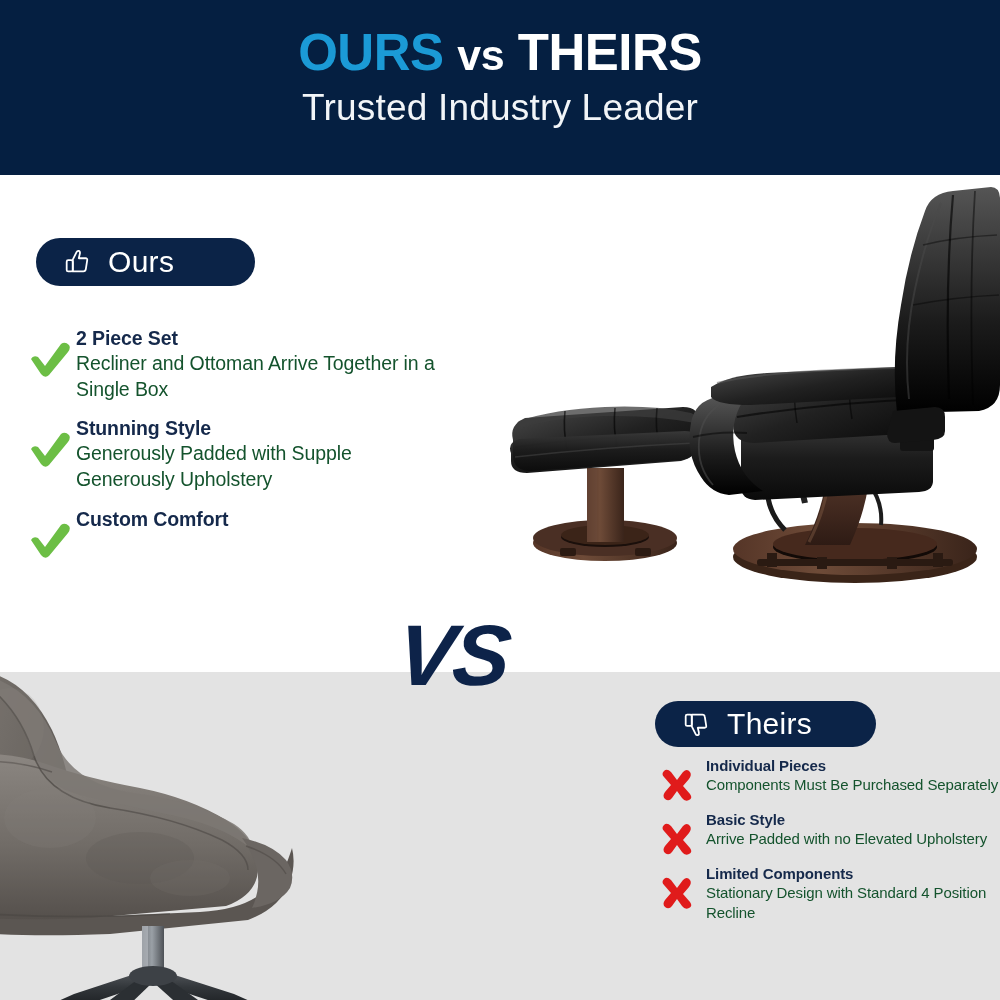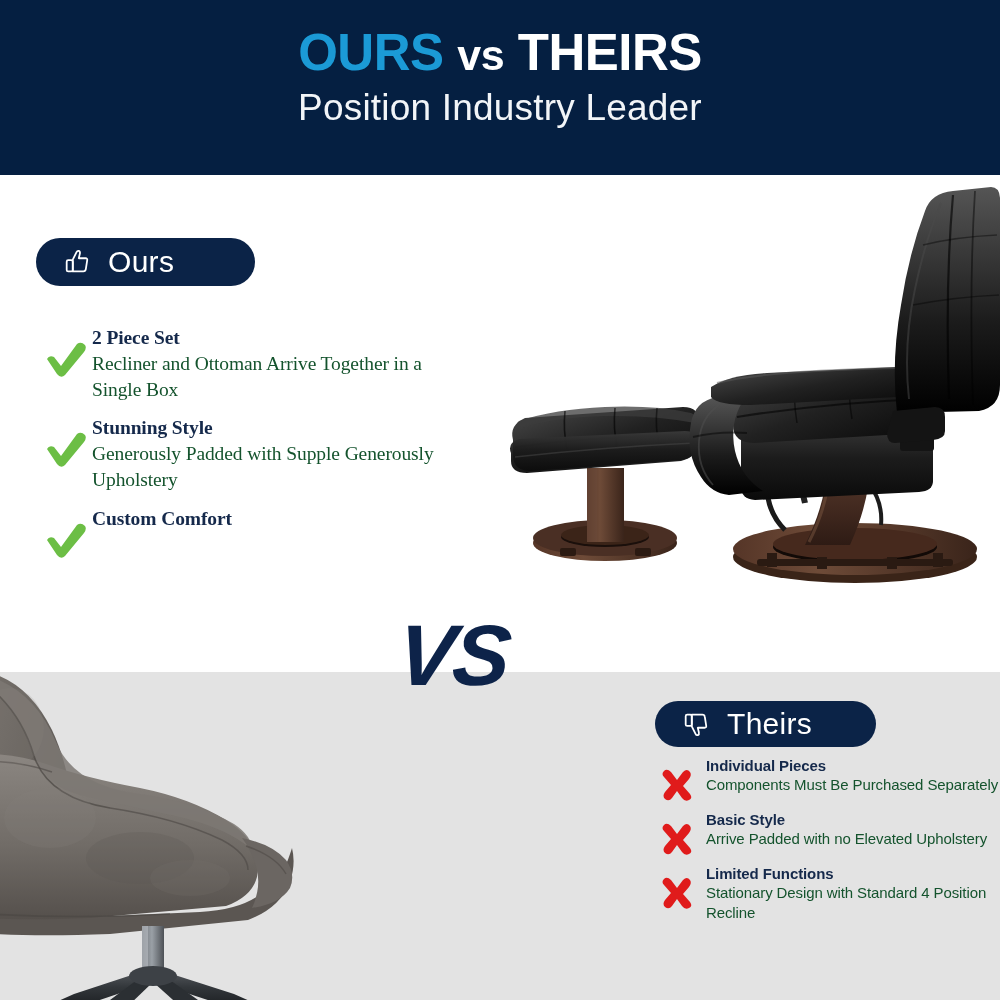--- a/index.html
+++ b/index.html
@@ -98,24 +98,23 @@
     height: 30px;
     display: block;
     flex: 0 0 auto;
   }
 
   
   .feature-list {
     position: absolute;
   }
   .list-ours {
-    left: 40px;
+    left: 24px;
     top: 326px;
     width: 420px;
-    font-family: Liberation Serif, serif;
   }
   .list-theirs {
     left: 648px;
     top: 756px;
     width: 352px;
   }
   .feature-row {
     display: flex;
     align-items: flex-start;
     margin-bottom: 14px;
@@ -188,21 +187,21 @@
   }
   .product-ours svg, .product-theirs svg { display: block; }
 </style>
 </head>
 <body>
 
 <div id="page">
 
   <div class="header-band">
     <h1 class="header-title"><span class="ours-word">OURS</span> <span class="vs-word">vs</span> <span>THEIRS</span></h1>
-    <p class="header-sub">Position Industry Leader</p>
+    <p class="header-sub">Trusted Industry Leader</p>
   </div>
 
   <div class="lower-band"></div>
 
   <div class="product-ours">
     <svg width="495" height="400" viewBox="0 0 495 400" xmlns="http://www.w3.org/2000/svg">
       <defs>
         <linearGradient id="lthA" x1="0" y1="0" x2="0" y2="1">
           <stop offset="0%" stop-color="#3a3a3a"></stop>
           <stop offset="45%" stop-color="#1c1c1c"></stop>
@@ -450,20 +449,20 @@
       </span>
     </div>
 
     <div class="feature-row">
       <span class="mark">
         <svg width="36" height="34" viewBox="0 0 36 34" xmlns="http://www.w3.org/2000/svg">
           <path d="M5 3 Q8 0 12 4 L18 12 L24 4 Q28 0 31 4 Q33 7 30 11 L24 18 L31 26 Q34 30 30 32 Q26 34 23 30 L18 23 L13 30 Q10 34 6 31 Q3 28 6 24 L12 17 L5 9 Q2 6 5 3 Z" fill="#e01b1b"></path>
         </svg>
       </span>
       <span class="feature-text">
-        <p class="feature-title">Limited Functions</p>
+        <p class="feature-title">Limited Components</p>
         <p class="feature-desc">Stationary Design with Standard 4 Position Recline</p>
       </span>
     </div>
 
   </div>
 
 </div>
 
 </body></html>

